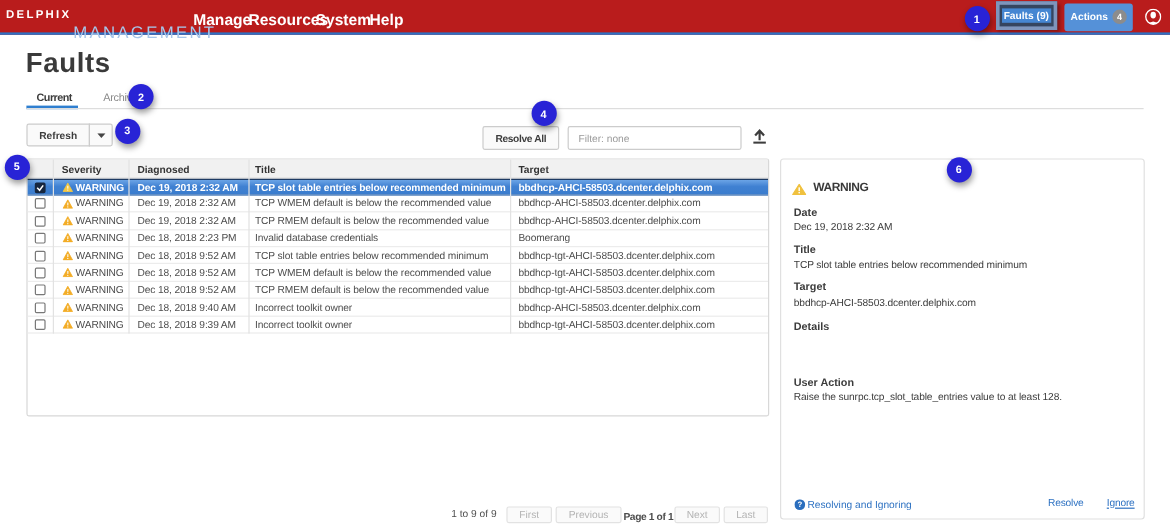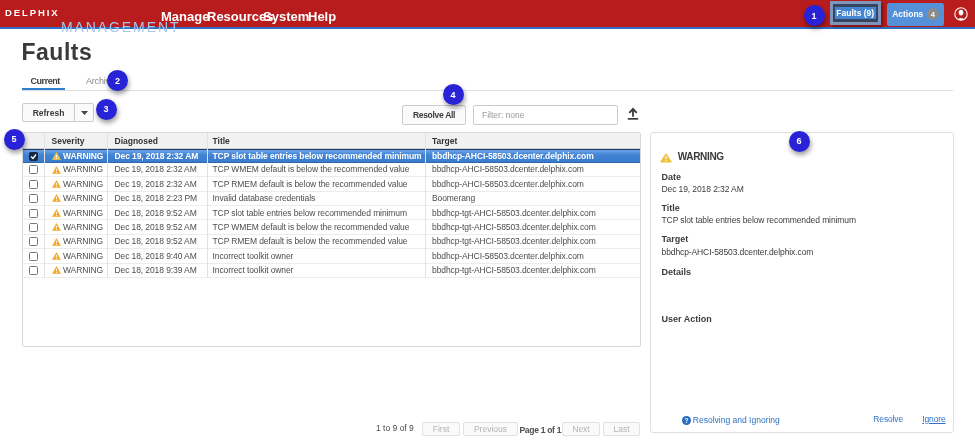--- a/index.html
+++ b/index.html
@@ -259,22 +259,23 @@
     </svg>
   <div style="position:absolute; left:26.8px; top:17.9px; font-size:10px; font-weight:bold; color:#3a3a3a; letter-spacing:-0.35px;">WARNING</div>
   <div class="plabel" style="top:38.5px;">Date</div>
   <div class="pvalue" style="top:48px;">Dec 19, 2018 2:32 AM</div>
   <div class="plabel" style="top:69.5px;">Title</div>
   <div class="pvalue" style="top:79px;">TCP slot table entries below recommended minimum</div>
   <div class="plabel" style="top:101px;">Target</div>
   <div class="pvalue" style="top:110.5px;">bbdhcp-AHCI-58503.dcenter.delphix.com</div>
   <div class="plabel" style="top:134px;">Details</div>
   <div class="plabel" style="top:180.7px;">User Action</div>
+  <div class="pvalue" style="top:188.5px;">Raise the sunrpc.tcp_slot_table_entries value to at least 128.</div>
   <div id="panel-links">
-    <span class="plink" style="position:absolute; left:0; top:0; white-space:nowrap;margin-left:20px;"><svg width="9" height="9" viewBox="0 0 11 11" style="vertical-align:-1.5px;">
+    <span class="plink" style="position:absolute; left:0; top:0; white-space:nowrap;"><svg width="9" height="9" viewBox="0 0 11 11" style="vertical-align:-1.5px;">
           <circle cx="5.5" cy="5.5" r="5.5" fill="#2a6ebe"></circle>
           <text x="5.5" y="8.2" font-size="8" font-weight="bold" fill="#fff" text-anchor="middle" font-family="Liberation Sans">?</text>
         </svg> Resolving and Ignoring</span>
     <span class="plink" style="position:absolute; right:42.5px; top:-1.5px; letter-spacing:-0.15px;">Resolve</span>
     <span class="plink" style="position:absolute; right:0; top:-1.5px; letter-spacing:-0.15px;text-decoration:underline;">Ignore</span>
   </div>
 </div>
 
 <div class="callout" style="left:803.5px; top:5px;">1</div>
 <div class="callout" style="left:107px; top:70px;">2</div>

